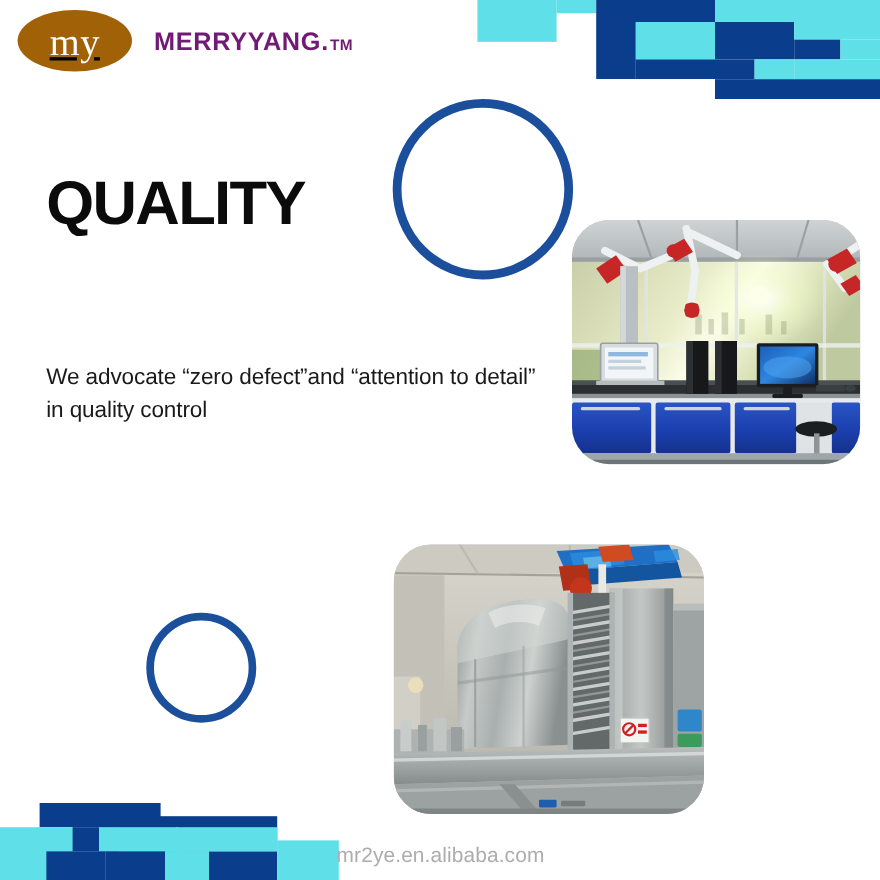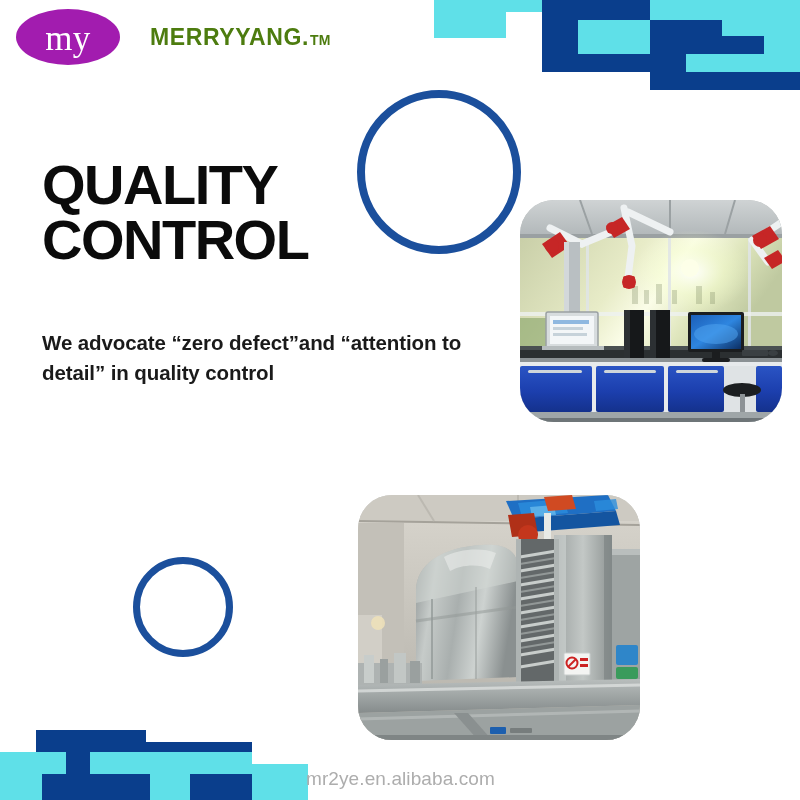--- a/index.html
+++ b/index.html
@@ -57,41 +57,42 @@
     width: 300px;
     height: 62px;
     display: flex;
     align-items: center;
   }
   #logo-ellipse {
     position: relative;
     width: 104px;
     height: 56px;
     border-radius: 50%;
-    background: #a21caf;
+    background: #a16207;
     display: flex;
     align-items: center;
     justify-content: center;
     flex: none;
+    text-decoration: underline;
   }
   #logo-my {
     font-family: "Liberation Serif", serif;
     font-size: 35px;
     color: #ffffff;
     letter-spacing: 0.5px;
     line-height: 1;
     position: relative;
     top: 1px;
   }
   #logo-wordmark {
-    margin-left: 30px;
+    margin-left: 20px;
     font-family: "Liberation Sans", sans-serif;
     font-weight: bold;
     font-size: 23px;
-    color: #4d7c0f;
+    color: #701a75;
     letter-spacing: 0.6px;
     white-space: nowrap;
     display: flex;
     align-items: baseline;
   }
   #logo-tm {
     font-size: 14px;
     font-weight: bold;
     letter-spacing: 0.3px;
     margin-left: 1px;
@@ -112,21 +113,21 @@
   }
   #headline .hl-line {
     display: block;
   }
 
   
   .para {
     position: absolute;
     left: 42px;
     font-family: "Liberation Sans", sans-serif;
-    font-weight: bold;
+    font-weight: normal;
     font-size: 20.5px;
     line-height: 1.45;
     color: #1a1a1a;
     letter-spacing: -0.1px;
   }
   #para-1 { top: 328px; width: 450px; }
   #para-2 { top: 420px; width: 410px; }
 
   
   .photo {
@@ -213,21 +214,20 @@
       <span id="logo-my">my</span>
     </div>
     <div id="logo-wordmark">
       <span>MERRYYANG.</span>
       <span id="logo-tm">TM</span>
     </div>
   </div>
 
   <div id="headline">
     <span class="hl-line">QUALITY</span>
-    <span class="hl-line">CONTROL</span>
   </div>
 
   <div class="para" id="para-1">We advocate “zero defect”and “attention to detail” in quality control</div>
 
   <div class="photo" id="photo-lab">
     <svg viewBox="0 0 262 222" preserveAspectRatio="xMidYMid slice">
       <defs>
         <linearGradient id="labGlass" x1="0" y1="0" x2="1" y2="0.3">
           <stop offset="0%" stop-color="#c9cfa8"></stop>
           <stop offset="45%" stop-color="#e8ecc8"></stop>

